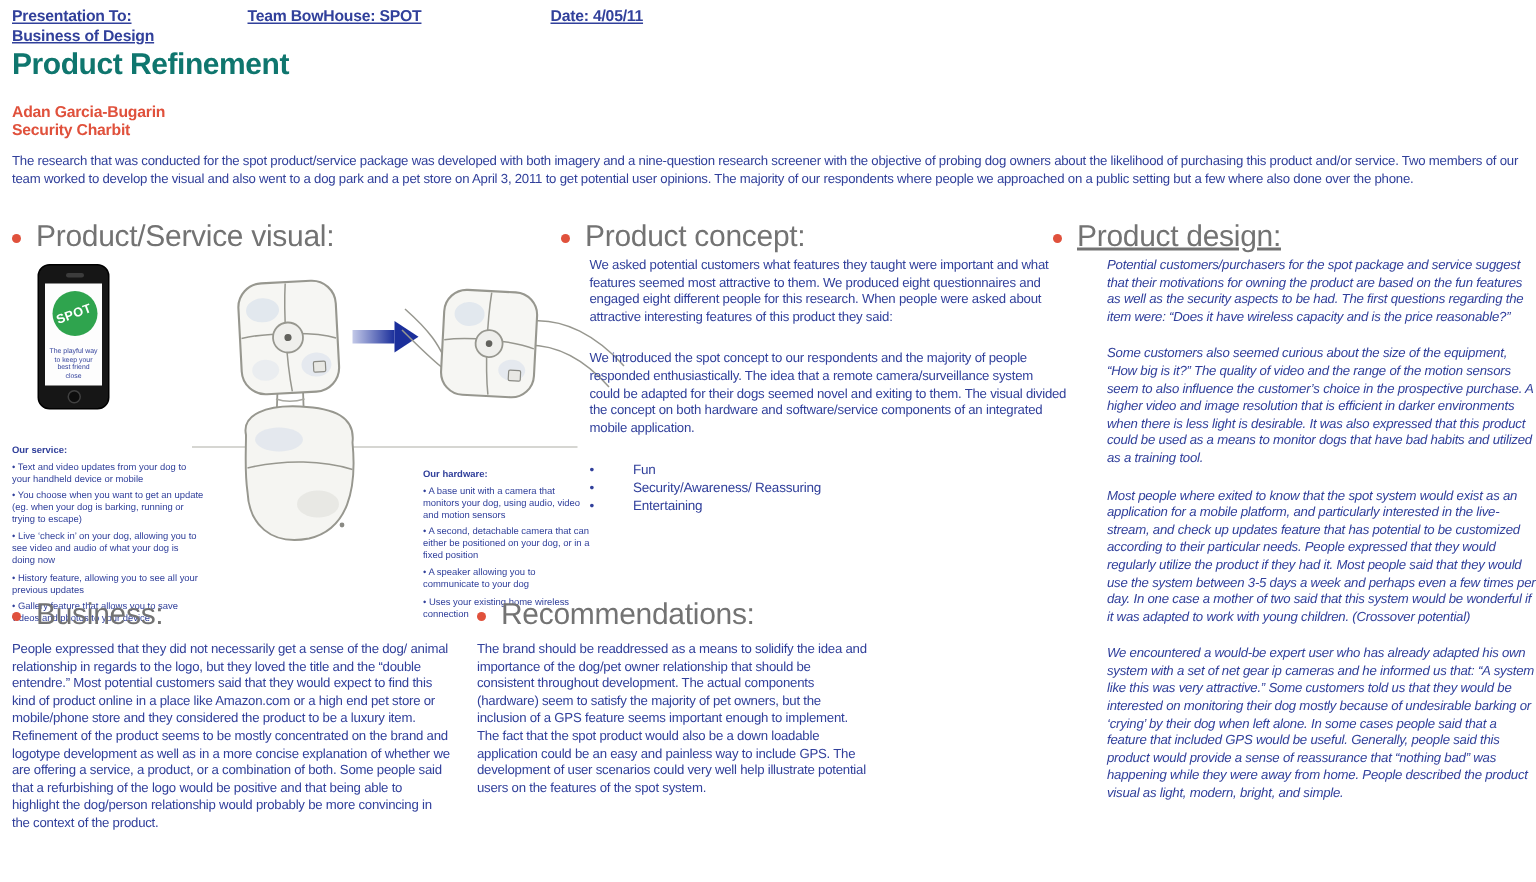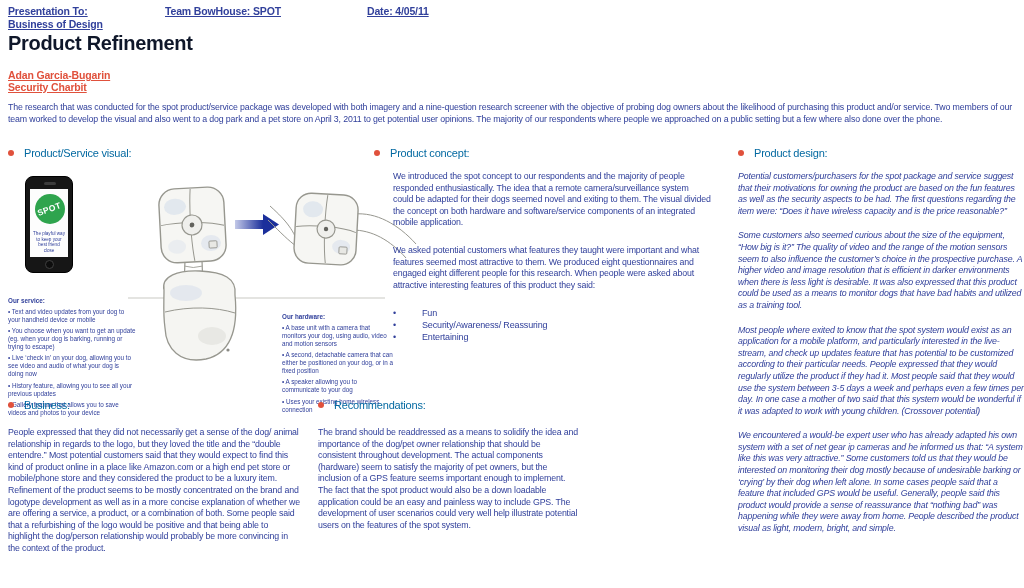--- a/index.html
+++ b/index.html
@@ -4,25 +4,25 @@
 <style>
   html,body{margin:0;padding:0;}
   body{
     width:1024px;height:588px;position:relative;overflow:hidden;
     background:#ffffff;color:#31409b;
     font-family:"Liberation Sans",sans-serif;
     letter-spacing:-0.15px;
   }
   .abs{position:absolute;}
   .meta{font-size:10.5px;font-weight:bold;line-height:12.5px;text-decoration:underline;}
-  .page-title{font-size:20px;font-weight:bold;color:#0f172a;letter-spacing:-0.3px;}
-  .authors{font-size:10.5px;font-weight:bold;color:#e0513c;line-height:12px;text-decoration:underline;}
+  .page-title{font-size:20px;font-weight:bold;color:#0f766e;letter-spacing:-0.3px;}
+  .authors{font-size:10.5px;font-weight:bold;color:#e0513c;line-height:12px;}
   .body-text{font-size:8.8px;line-height:11.6px;}
   .intro{width:1010px;}
-  .sec-heading{display:flex;align-items:center;gap:10px;color:#0369a1;font-size:11px;letter-spacing:-0.2px;}
+  .sec-heading{display:flex;align-items:center;gap:10px;color:#737373;font-size:20px;letter-spacing:-0.2px;}
   .sec-dot{width:6px;height:6px;border-radius:50%;background:#e0513c;flex:0 0 auto;}
   .para{margin:0 0 13px 0;}
   .para.big-gap{margin-bottom:16px;}
   .feature-list{margin-top:2px;}
   .feature-row{display:flex;font-size:9px;line-height:12px;}
   .feature-row .fb{width:29px;flex:0 0 auto;}
   .tiny{font-size:6.3px;line-height:7.9px;letter-spacing:0;}
   .tiny .hd{font-weight:bold;margin-bottom:3px;}
   .tiny .it{margin-bottom:3.5px;}
   
@@ -54,21 +54,21 @@
 <div class="abs body-text intro" style="left:8px;top:102px;">The research that was conducted for the spot product/service package was developed with both imagery and a nine-question research screener with the objective of probing dog owners about the likelihood of purchasing this product and/or service. Two members of our team worked to develop the visual and also went to a dog park and a pet store on April 3, 2011 to get potential user opinions. The majority of our respondents where people we approached on a public setting but a few where also done over the phone.</div>
 
 <div class="abs sec-heading" style="left:8px;top:147px;">
   <span class="sec-dot"></span>
   <span>Product/Service visual:</span>
 </div>
 <div class="abs sec-heading" style="left:374px;top:147px;">
   <span class="sec-dot"></span>
   <span>Product concept:</span>
 </div>
-<div class="abs sec-heading" style="left:738px;top:147px;">
+<div class="abs sec-heading" style="left:702px;top:147px;text-decoration:underline;">
   <span class="sec-dot"></span>
   <span>Product design:</span>
 </div>
 
 <div class="abs phone" style="left:25px;top:176px;">
   <div class="slit"></div>
   <div class="screen">
     <div class="logo">
         <span>SPOT</span>
       </div>
@@ -143,22 +143,22 @@
 
 <div class="abs tiny" style="left:282px;top:313px;width:112px;">
   <div class="hd">Our hardware:</div>
   <div class="it">• A base unit with a camera that monitors your dog, using audio, video and motion sensors</div>
   <div class="it">• A second, detachable camera that can either be positioned on your dog, or in a fixed position</div>
   <div class="it">• A speaker allowing you to communicate to your dog</div>
   <div class="it">• Uses your existing home wireless connection</div>
 </div>
 
 <div class="abs body-text" style="left:393px;top:171px;width:318px;">
+  <p class="para big-gap">We asked potential customers what features they taught were important and what features seemed most attractive to them. We produced eight questionnaires and engaged eight different people for this research. When people were asked about attractive interesting features of this product they said:</p>
   <p class="para big-gap">We introduced the spot concept to our respondents and the majority of people responded enthusiastically. The idea that a remote camera/surveillance system could be adapted for their dogs seemed novel and exiting to them. The visual divided the concept on both hardware and software/service components of an integrated mobile application.</p>
-  <p class="para big-gap">We asked potential customers what features they taught were important and what features seemed most attractive to them. We produced eight questionnaires and engaged eight different people for this research. When people were asked about attractive interesting features of this product they said:</p>
   <div class="feature-list">
     <div class="feature-row">
         <span class="fb">•</span>
         <span>Fun</span>
       </div>
     <div class="feature-row">
         <span class="fb">•</span>
         <span>Security/Awareness/ Reassuring</span>
       </div>
     <div class="feature-row">

